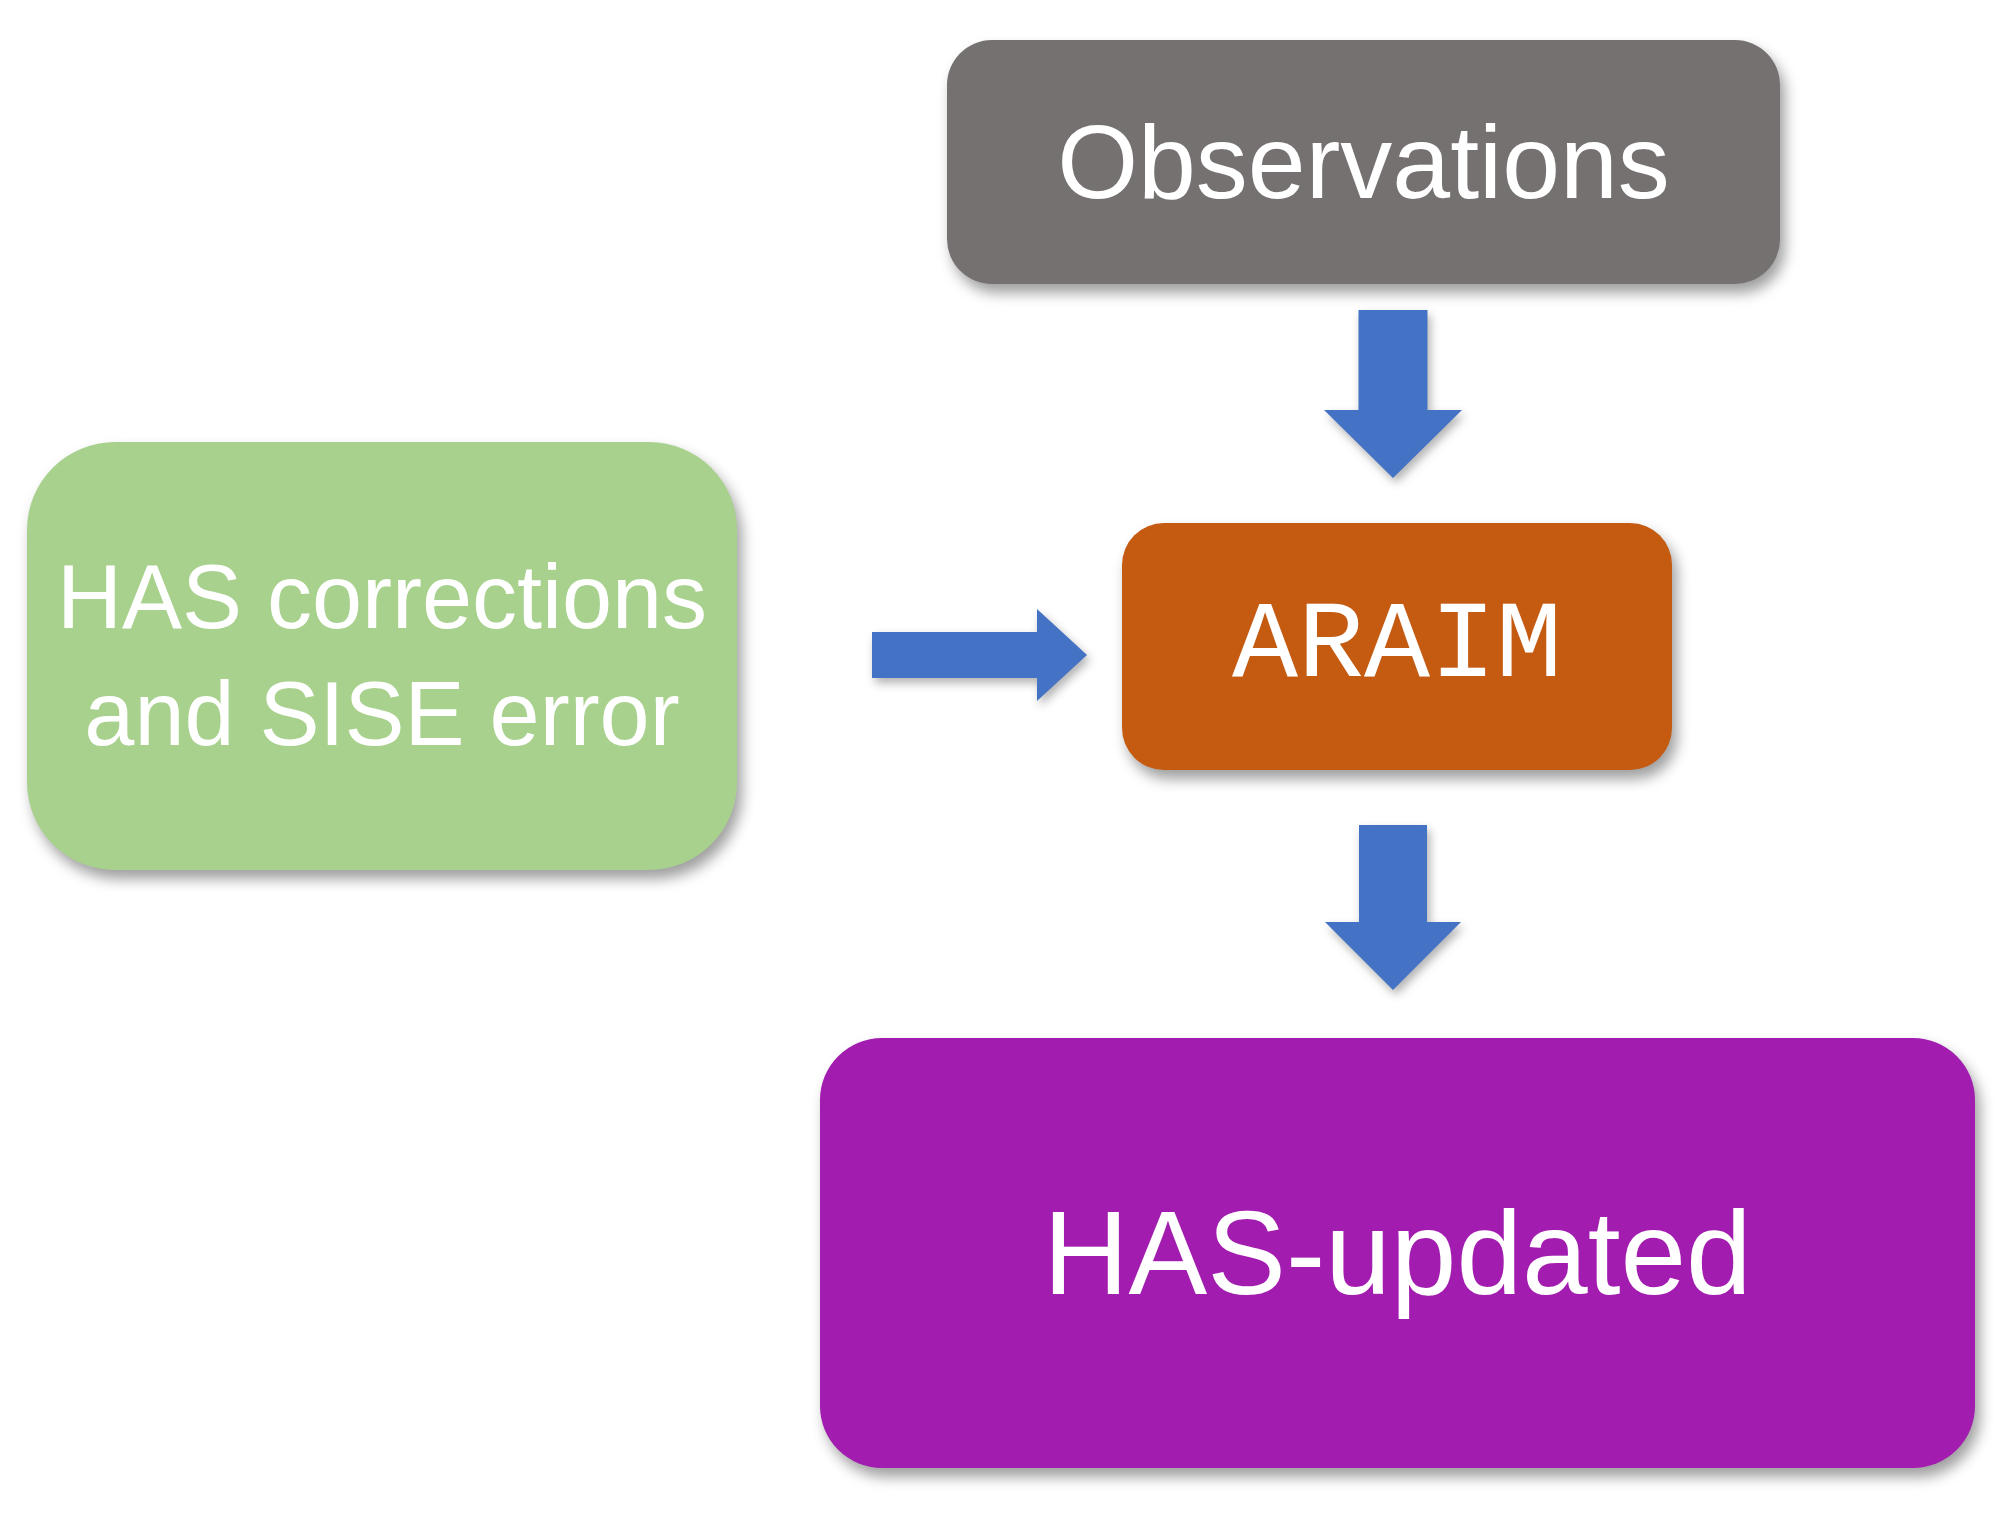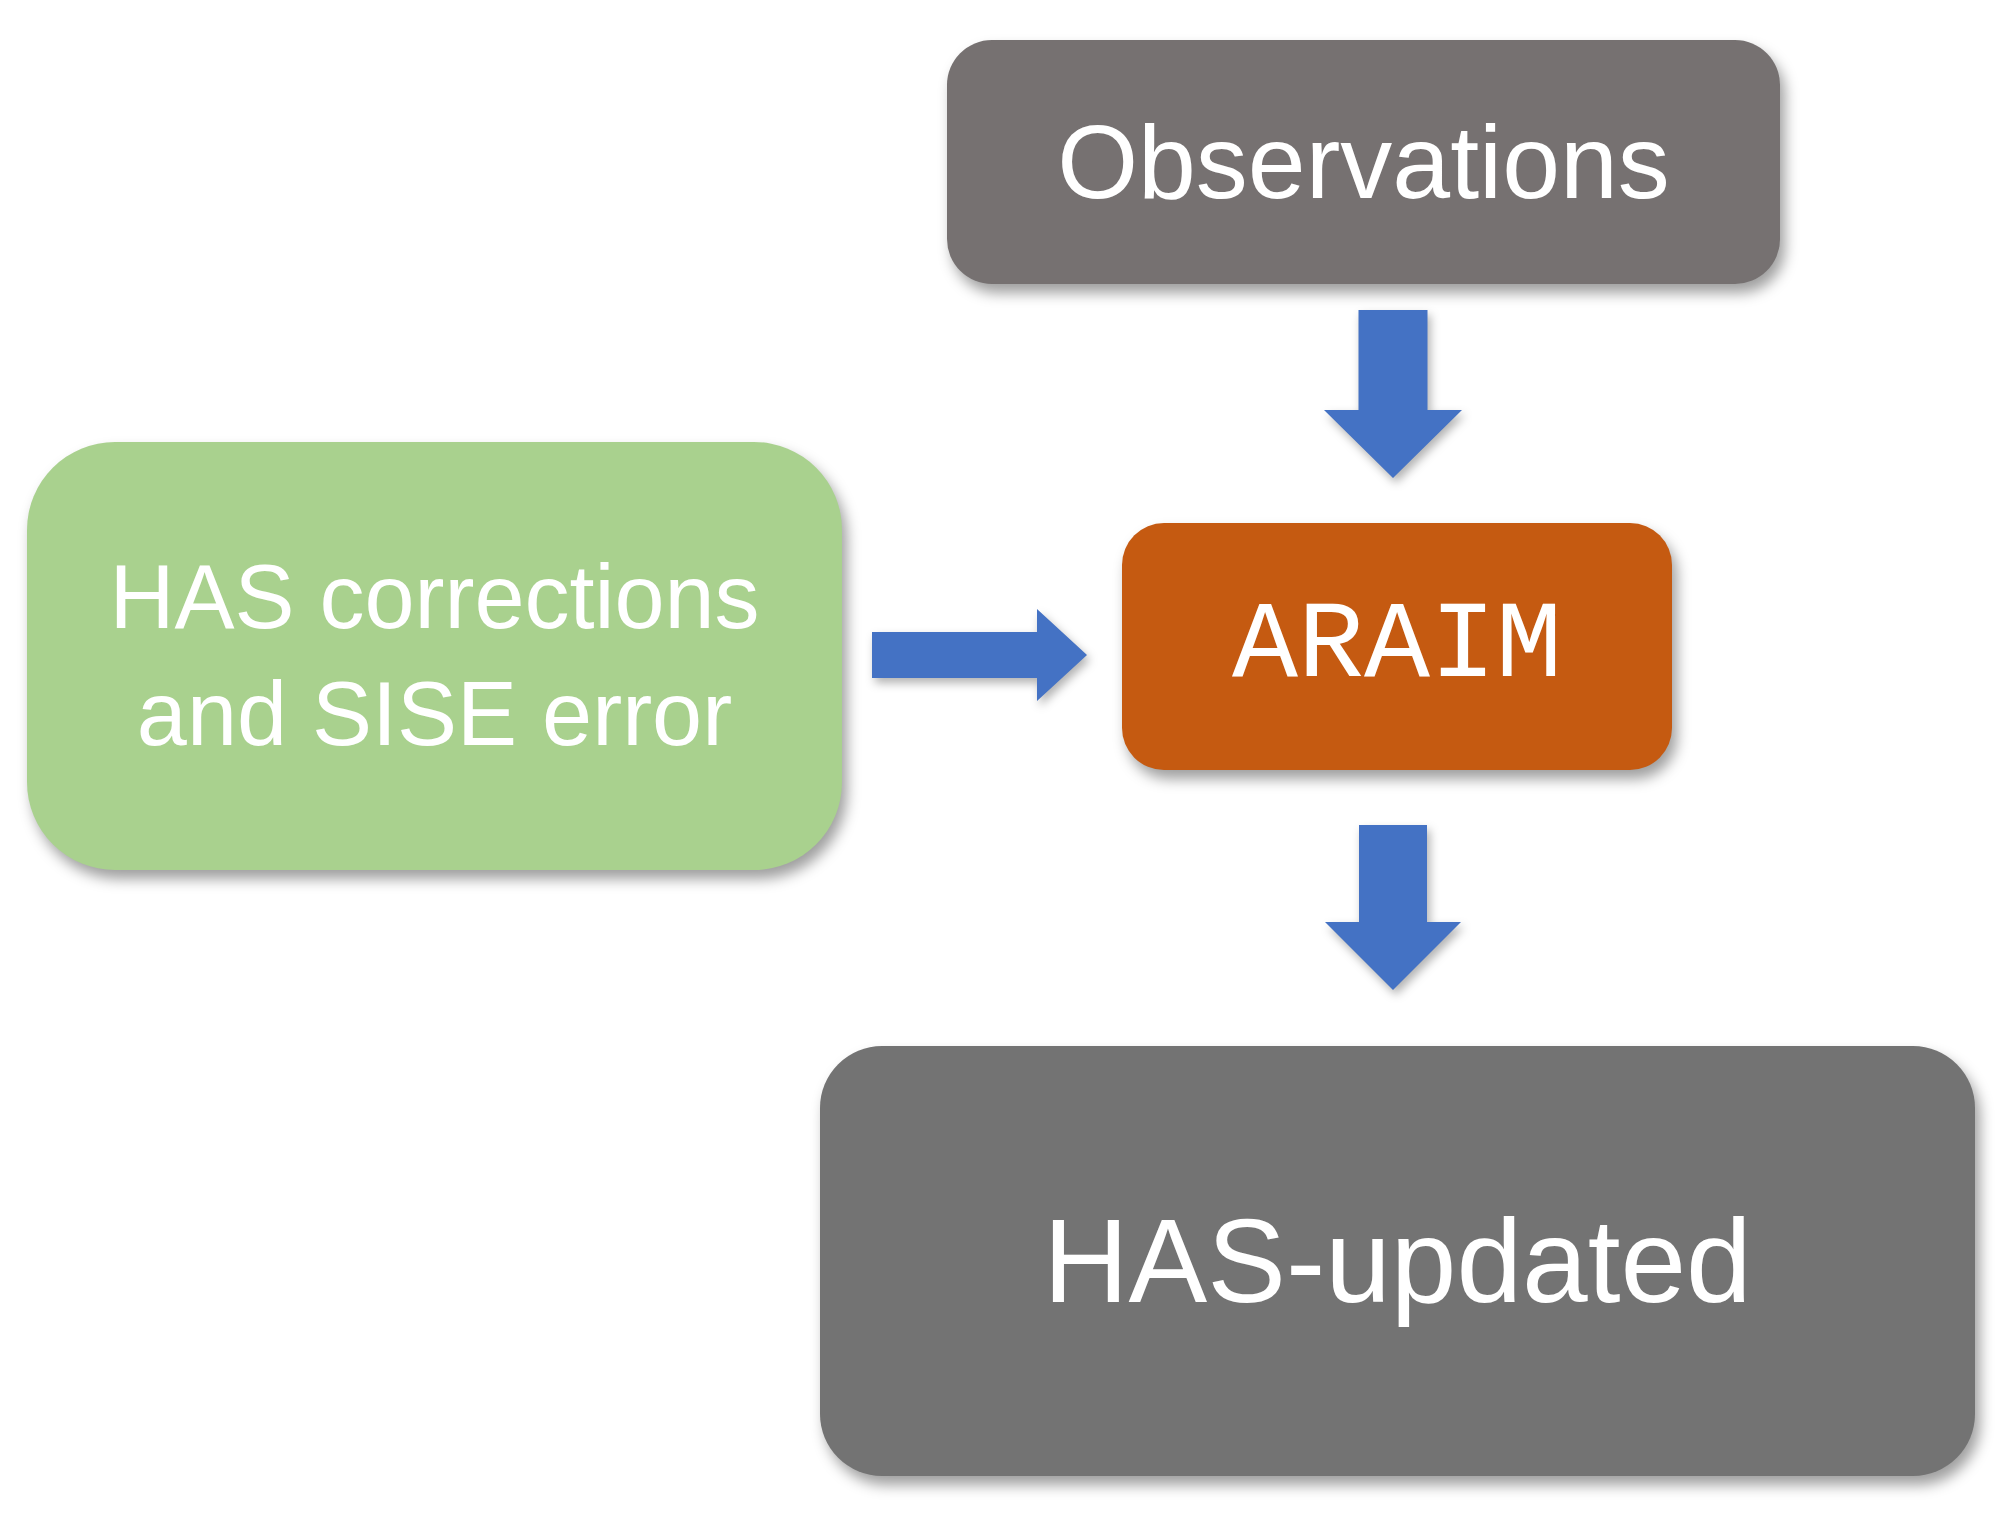--- a/index.html
+++ b/index.html
@@ -33,21 +33,21 @@
     left: 947px;
     top: 24px;
     width: 833px;
     height: 244px;
     border-radius: 45px;
     font-size: 104px;
   }
   .box-corrections {
     left: 27px;
     top: 442px;
-    width: 815px;
+    width: 710px;
     height: 428px;
     border-radius: 88px;
     font-size: 90px;
     line-height: 117px;
   }
   .box-araim {
     left: 1122px;
     top: 523px;
     width: 550px;
     height: 247px;
@@ -94,21 +94,21 @@
 
   <div class="box box-corrections" style="background-color: rgb(169, 209, 142);">
     <span class="line">HAS corrections</span>
     <span class="line">and SISE error</span>
   </div>
 
   <div class="box box-araim" style="background-color: rgb(197, 90, 17); font-family: Liberation Mono, monospace;">
     <span class="line">ARAIM</span>
   </div>
 
-  <div class="box box-solution" style="background-color: #737373; margin-top: 8px;">
+  <div class="box box-solution" style="background-color: #a21caf;">
     <span class="line">HAS-updated</span>
   </div>
 
   <svg class="arrow arrow-obs-araim" width="138" height="168" viewBox="0 0 138 168">
     <polygon points="34.5,0 103.5,0 103.5,100 138,100 69,168 0,100 34.5,100" fill="#4472C4"></polygon>
   </svg>
 
   <svg class="arrow arrow-corr-araim" width="215" height="92" viewBox="0 0 215 92">
     <polygon points="0,23 165,23 165,0 215,46 165,92 165,69 0,69" fill="#4472C4"></polygon>
   </svg>

